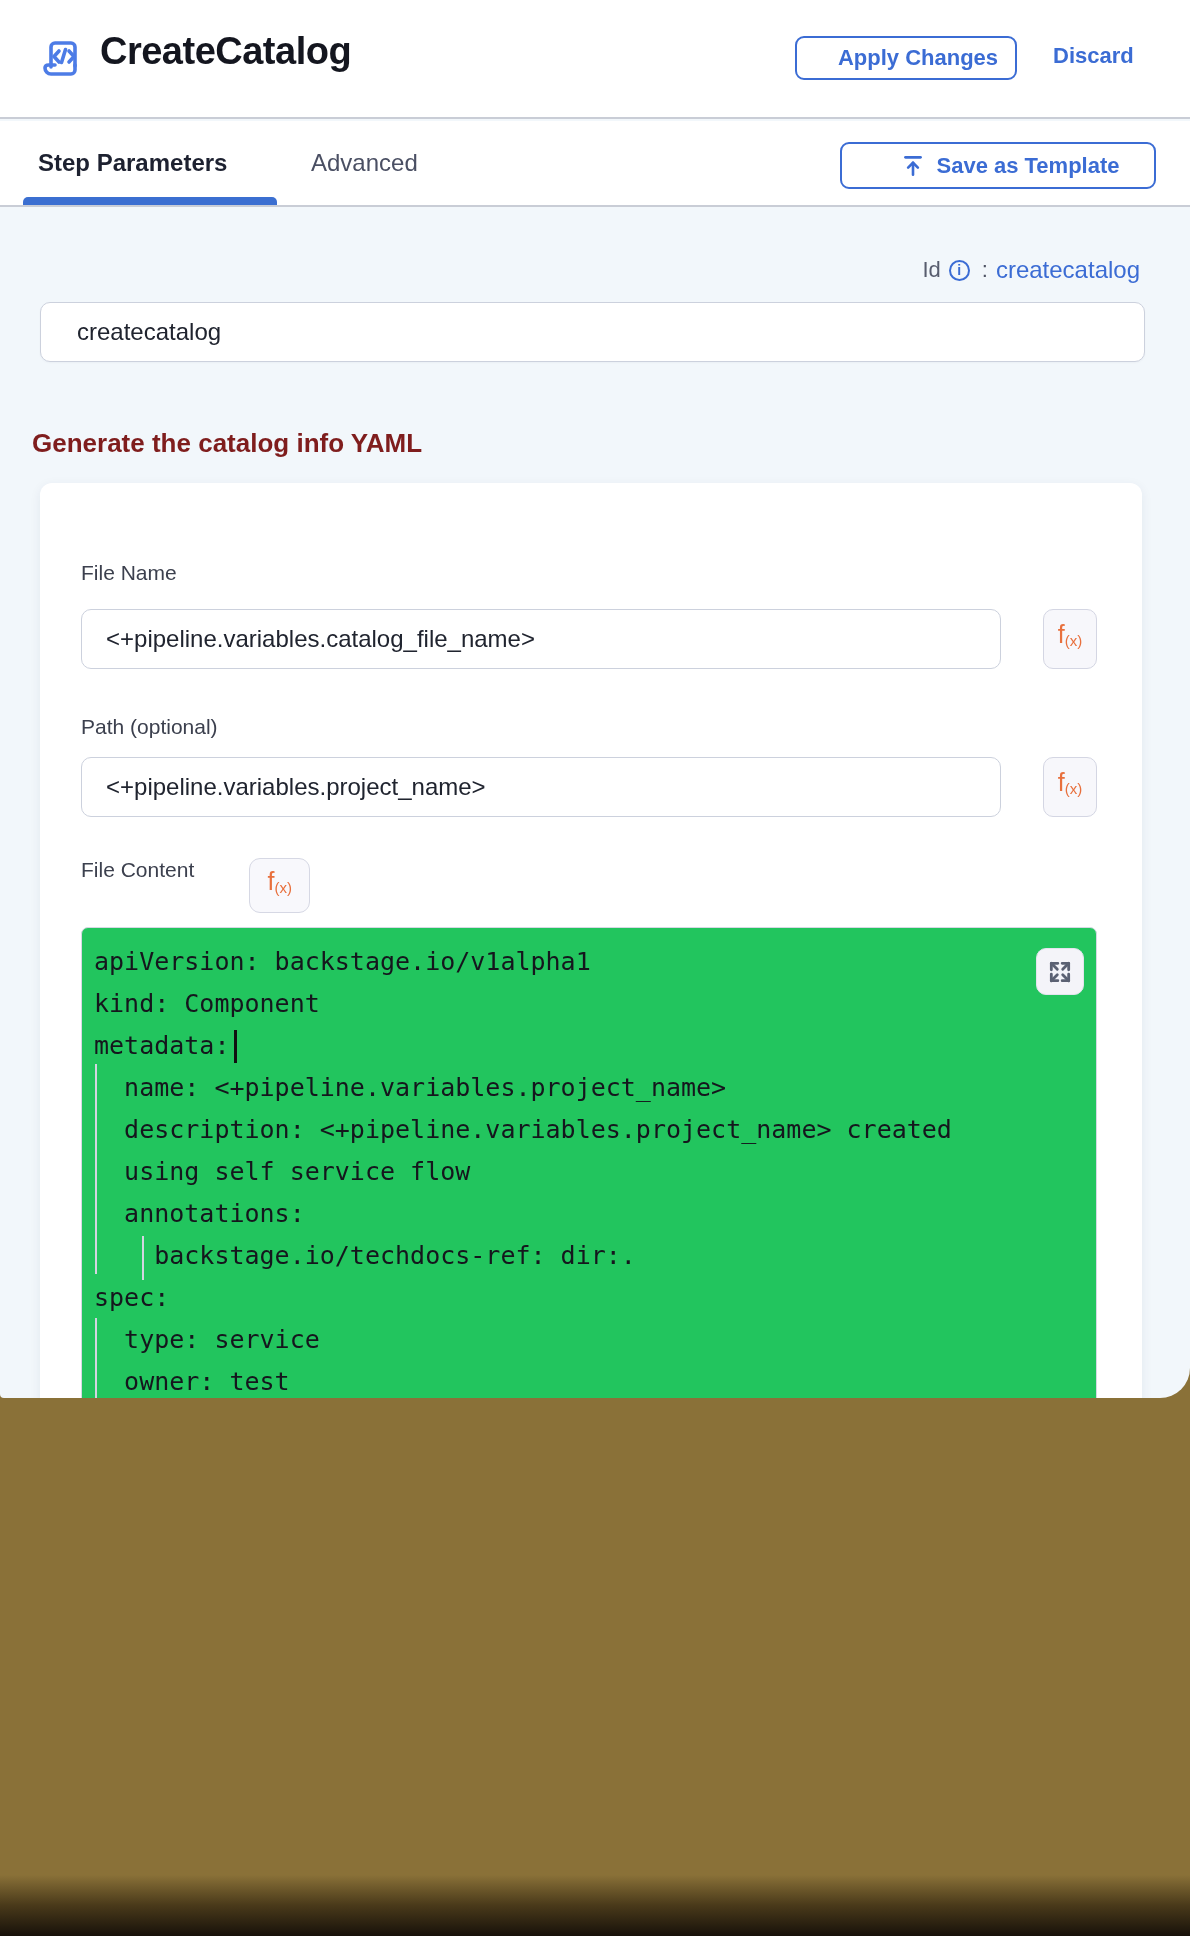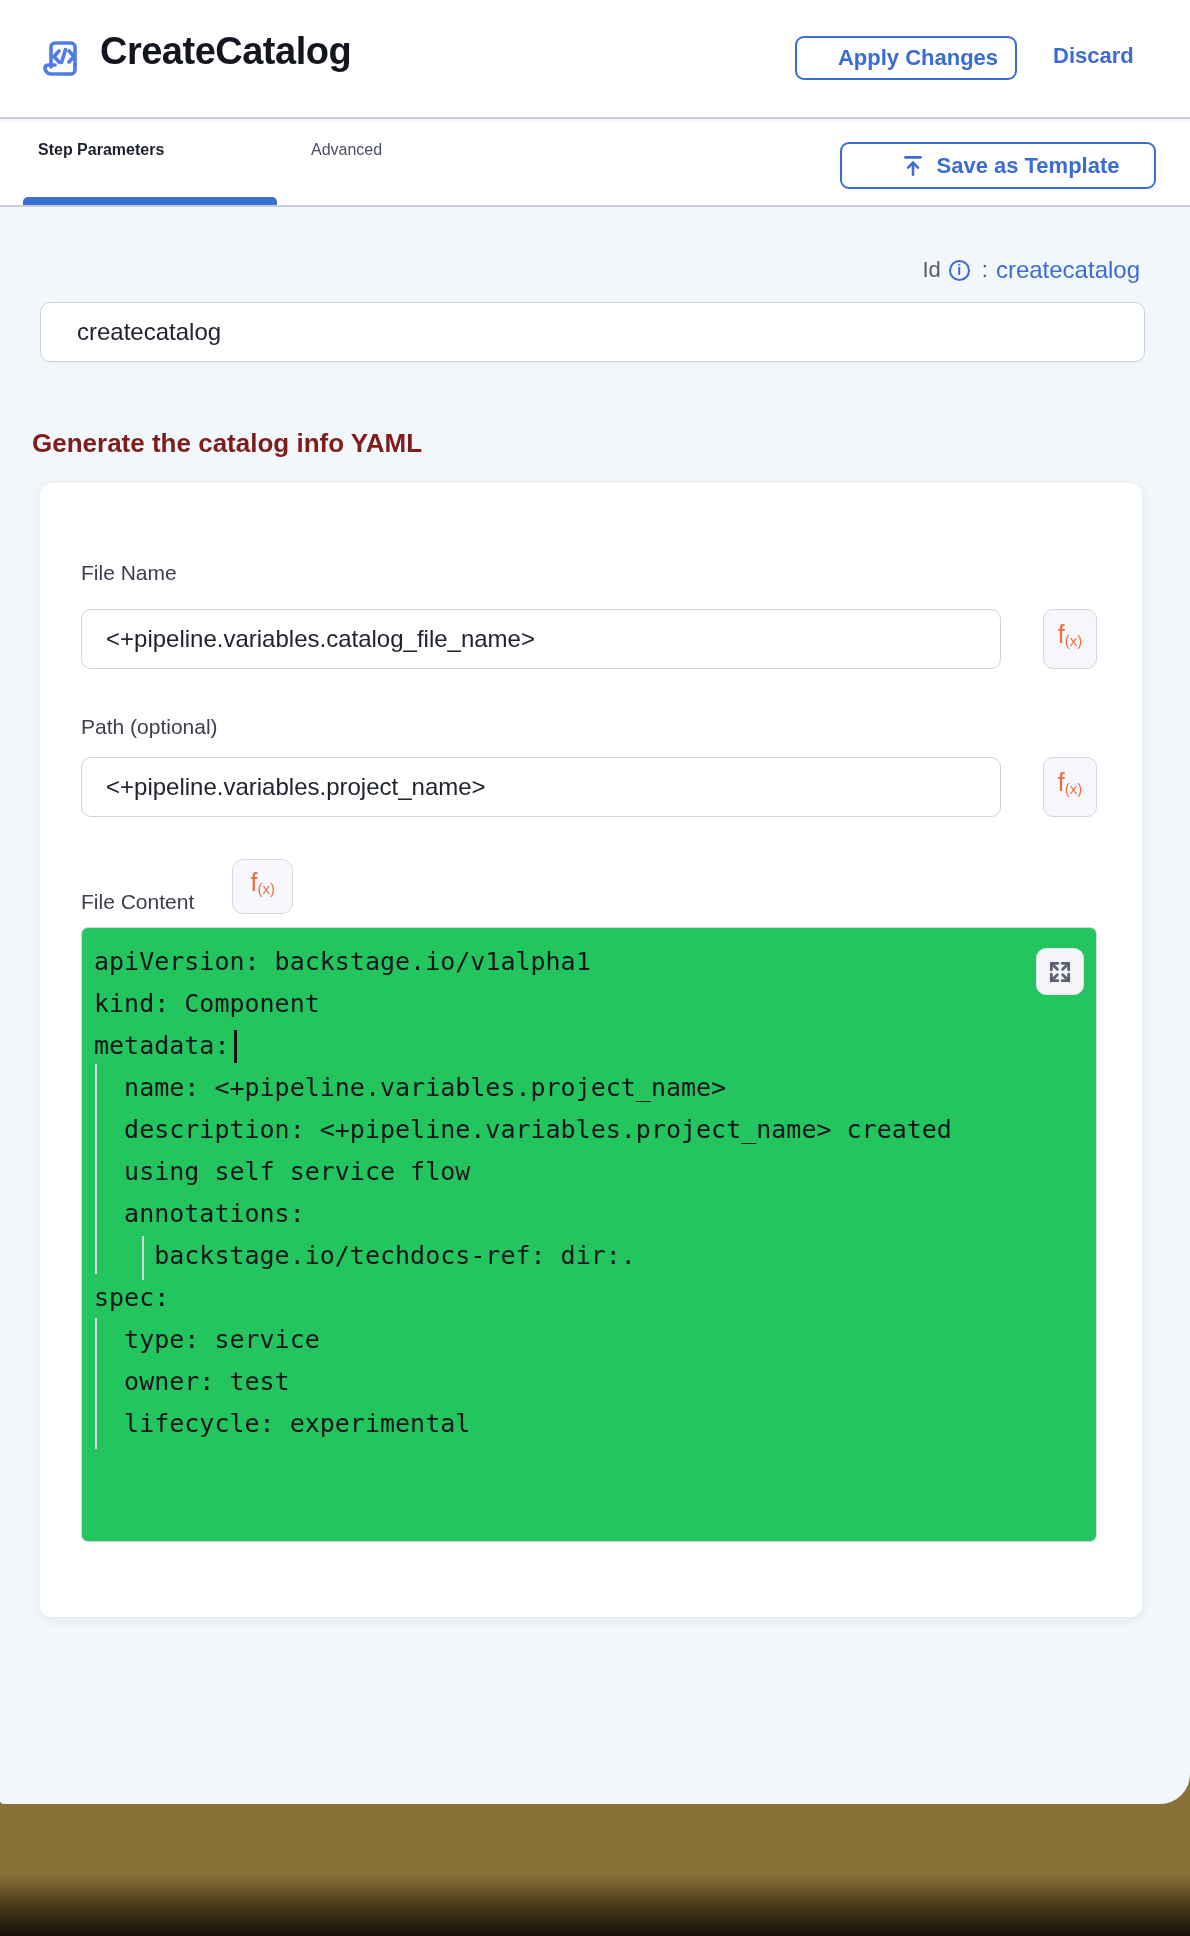--- a/index.html
+++ b/index.html
@@ -3,21 +3,21 @@
 <meta charset="utf-8">
 <style>
   * { margin:0; padding:0; box-sizing:border-box; }
   html,body { width:1190px; height:1936px; }
   body {
     font-family:"Liberation Sans", sans-serif;
     background:linear-gradient(180deg,#8a7138 1875px,#4a3a1a 1905px,#17110a 1936px);
     position:relative;
   }
   .panel {
-    position:absolute; top:0; left:0; width:1190px; height:1804px;
+    position:absolute; top:0; left:0; width:1190px; height:1398px;
     background:#f2f7fb; overflow:hidden;
     border-bottom-right-radius:30px; border-bottom-left-radius:4px;
   }
   
   .header { position:absolute; top:0; left:0; width:1190px; height:119px;
     background:#ffffff; border-bottom:2px solid #c9cdd6; }
   .step-icon { position:absolute; left:38px; top:34px; width:48px; height:48px; }
   .title { position:absolute; left:100px; top:30px; font-size:38px; font-weight:700;
     color:#14161f; letter-spacing:-0.5px; }
   .btn-outline {
@@ -26,21 +26,21 @@
     color:#3b6cd4; font-size:22px; font-weight:700; cursor:pointer;
     font-family:"Liberation Sans", sans-serif;
     padding-left:24px;
   }
   .apply-btn { left:795px; top:36px; width:222px; height:44px; }
   .discard { position:absolute; left:1053px; top:43px; font-size:22px; font-weight:700;
     color:#3b6cd4; cursor:pointer; }
   
   .tabbar { position:absolute; top:121px; left:0; width:1190px; height:86px;
     background:#ffffff; border-bottom:2px solid #c9cdd6; }
-  .tab { position:absolute; top:20px; font-size:16px; cursor:pointer; }
+  .tab { position:absolute; top:28px; font-size:24px; cursor:pointer; }
   .tab-active { left:38px; font-weight:700; color:#1d2130; }
   .tab-plain  { left:311px; font-weight:500; color:#4a4f63; }
   .tab-underline { position:absolute; left:23px; bottom:0; width:254px; height:8px;
     background:#3b6fd1; border-radius:5px 5px 0 0; }
   .save-tpl-btn { left:840px; top:21px; width:316px; height:47px; }
   
   .field-label { position:absolute; font-size:21px; font-weight:500; color:#3c404e; }
   .name-label { left:40px; top:256px;margin-top:48px; }
   .id-cluster { position:absolute; top:256px; right:50px; display:flex; align-items:center; gap:8px; }
   .id-word { font-size:22px; font-weight:500; color:#585d6e; }
@@ -72,21 +72,21 @@
   }
   .fx-btn {
     width:54px; height:60px; margin-left:3px; background:#f7f7fb;
     border:1.5px solid #d4d6e3; border-radius:10px;
     display:flex; align-items:flex-start; justify-content:center; padding-top:12px;
     color:#e8703d; cursor:pointer;
   }
   .fx-f { font-size:25px; line-height:25px; }
   .fx-sub { font-size:15px; line-height:15px; margin-top:11px; }
   .fc-row { position:absolute; left:41px; top:375px; height:56px;
-    display:flex; align-items:flex-end; gap:38px; }
+    display:flex; align-items:flex-start; gap:55px; }
   .fc-row .field-label { position:static; }
   .fx-btn-standalone {
     width:61px; height:55px; background:#f8f8fc; border:1.5px solid #d6d8e4;
     border-radius:11px; display:flex; align-items:flex-start; justify-content:center;
     padding-top:10px; color:#e8703d; cursor:pointer;
   }
   
   .editor { position:absolute; left:41px; top:444px; width:1016px; height:615px;
     background:#22c55e; border:1.5px solid #d6d8e4; border-radius:7px; overflow:hidden; }
   .code {

